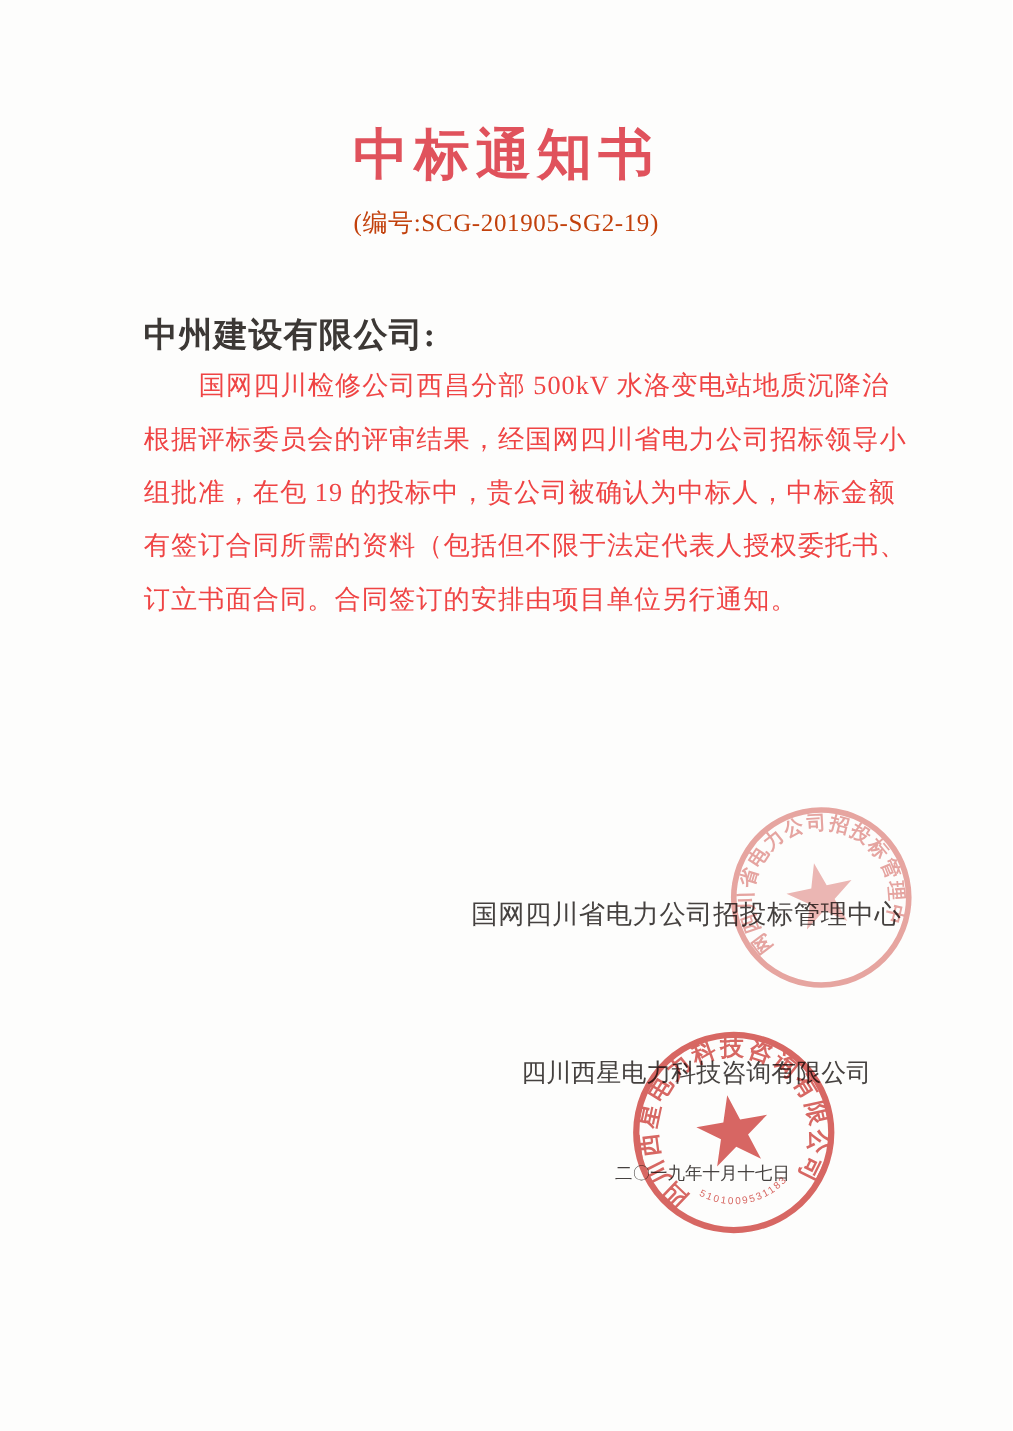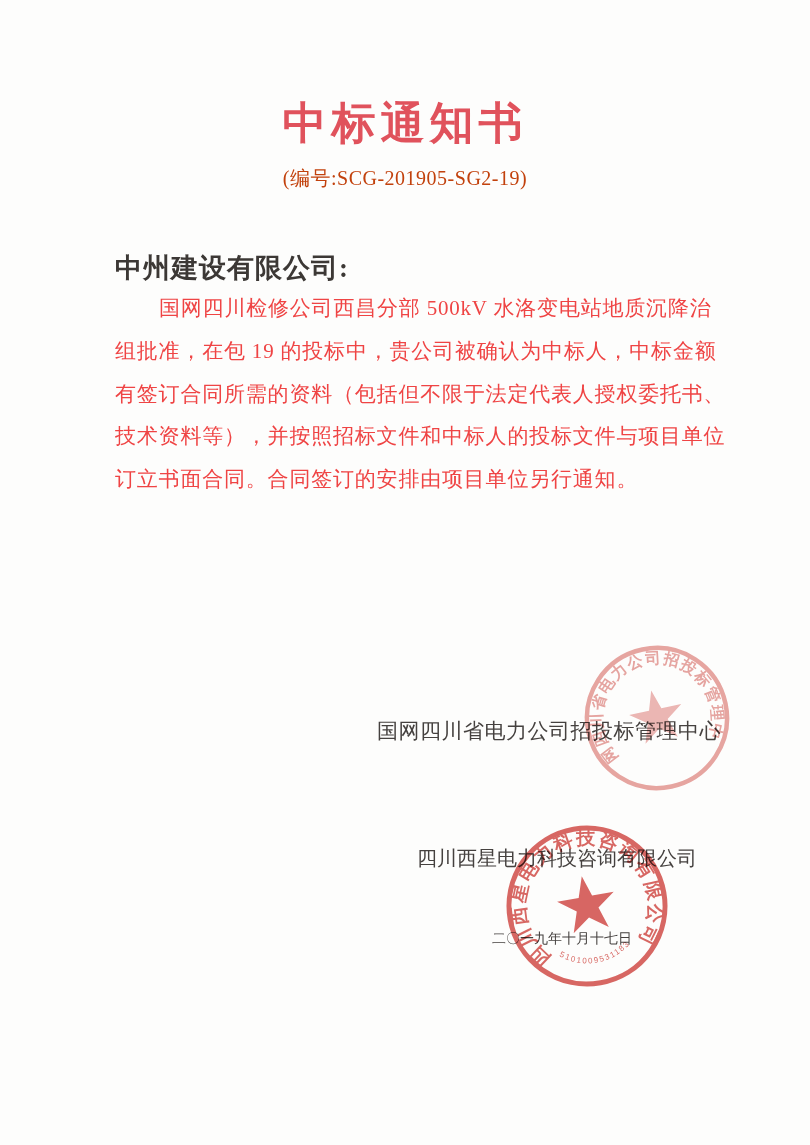--- a/index.html
+++ b/index.html
@@ -68,23 +68,23 @@
 <div class="page">
 
   <div class="doc-title">中标通知书</div>
 
   <div class="doc-number">(编号:SCG-201905-SG2-19)</div>
 
   <div class="addressee">中州建设有限公司:</div>
 
   <div class="body-lines">
     <div class="body-line indent">国网四川检修公司西昌分部 500kV 水洛变电站地质沉降治</div>
+    <div class="body-line">根据评标委员会的评审结果，经国网四川省电力公司招标领导小</div>
     <div class="body-line">组批准，在包 19 的投标中，贵公司被确认为中标人，中标金额</div>
     <div class="body-line">有签订合同所需的资料（包括但不限于法定代表人授权委托书、</div>
-    <div class="body-line">技术资料等），并按照招标文件和中标人的投标文件与项目单位</div>
     <div class="body-line">订立书面合同。合同签订的安排由项目单位另行通知。</div>
   </div>
 
   <div class="sig-issuer">国网四川省电力公司招投标管理中心</div>
 
   <div class="sig-agency">四川西星电力科技咨询有限公司</div>
 
   <div class="doc-date">二〇一九年十月十七日</div>
 
   <svg class="seal seal-issuer" width="160" height="160" viewBox="-80 -80 160 160">

